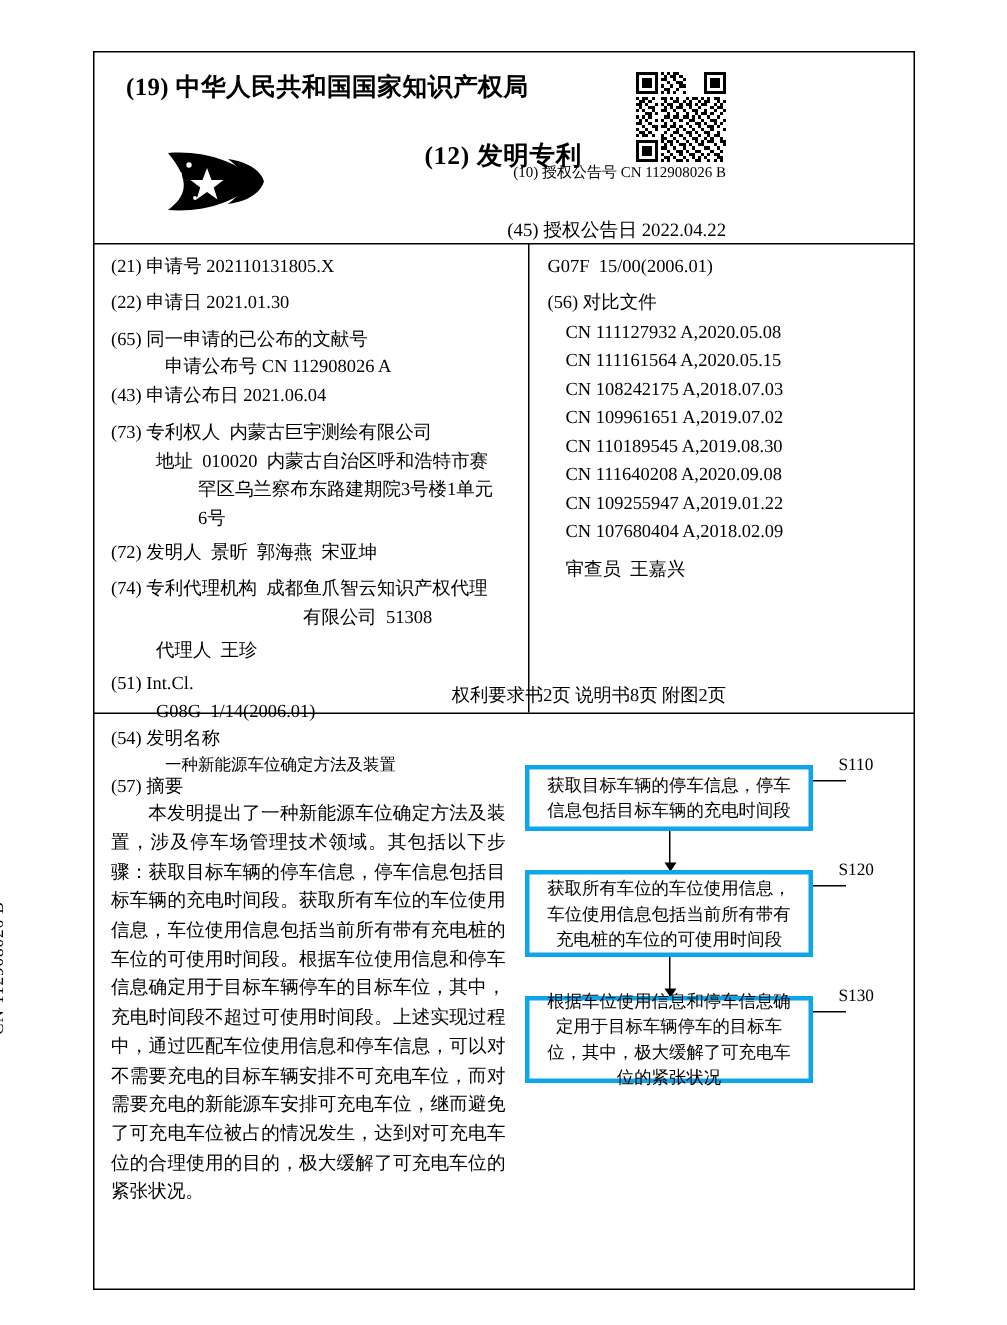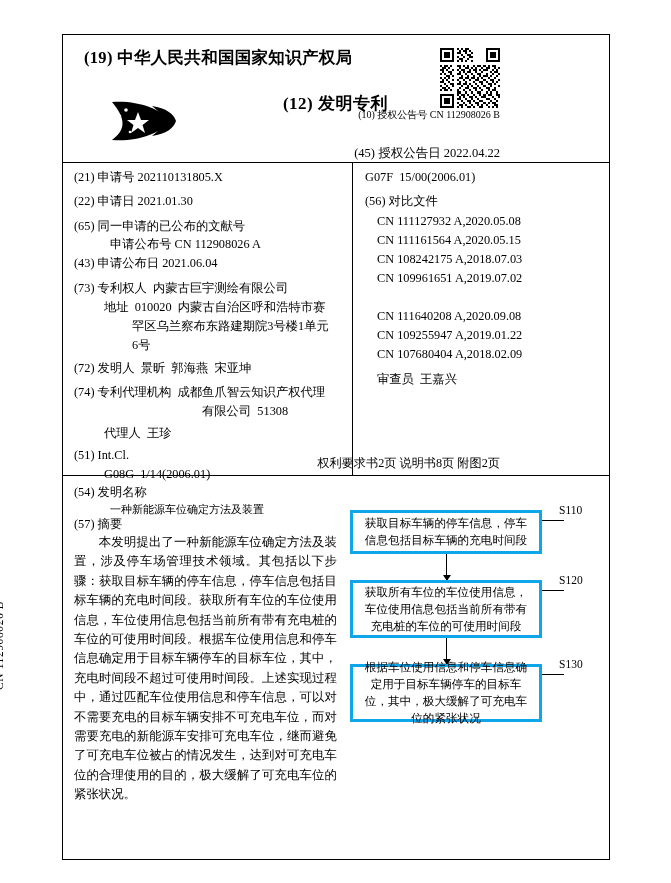--- a/index.html
+++ b/index.html
@@ -13,21 +13,20 @@
     font-family: "Liberation Serif", serif;
     color: #000;
     position: relative;
     overflow: hidden;
   }
   .page {
     position: absolute;
     left: 0; top: 0;
     width: 558px;
     height: 883px;
-    padding-left: 16px;
   }
   
   .frame {
     position: absolute;
     left: 62px;
     top: 34px;
     width: 548px;
     height: 826px;
     border: 1.2px solid #000;
     box-sizing: border-box;
@@ -496,20 +495,21 @@
   <div class="fld italic-serif" style="left:104px; top:465px;">G08G  1/14(2006.01)</div>
 
   <div class="fld italic-serif" style="left:365px; top:168px;">G07F  15/00(2006.01)</div>
 
   <div class="fld" style="left:365px; top:192px;"><span class="lbl-num">(56)</span> <span>对比文件</span></div>
 
   <div class="fld lbl-num" style="left:377px; top:212px;">CN 111127932 A,2020.05.08</div>
   <div class="fld lbl-num" style="left:377px; top:231px;">CN 111161564 A,2020.05.15</div>
   <div class="fld lbl-num" style="left:377px; top:250px;">CN 108242175 A,2018.07.03</div>
   <div class="fld lbl-num" style="left:377px; top:269px;">CN 109961651 A,2019.07.02</div>
+  <div class="fld lbl-num" style="left:377px; top:288px;">CN 110189545 A,2019.08.30</div>
   <div class="fld lbl-num" style="left:377px; top:307px;">CN 111640208 A,2020.09.08</div>
   <div class="fld lbl-num" style="left:377px; top:326px;">CN 109255947 A,2019.01.22</div>
   <div class="fld lbl-num" style="left:377px; top:345px;">CN 107680404 A,2018.02.09</div>
 
   <div class="fld" style="left:377px; top:370px;"><span>审查员</span>  <span>王嘉兴</span></div>
 
   <div class="claims-line">权利要求书2页  说明书8页  附图2页</div>
 
   <div class="name-title"><span class="lbl-num">(54)</span> <span>发明名称</span></div>
   <div class="name-value">一种新能源车位确定方法及装置</div>

